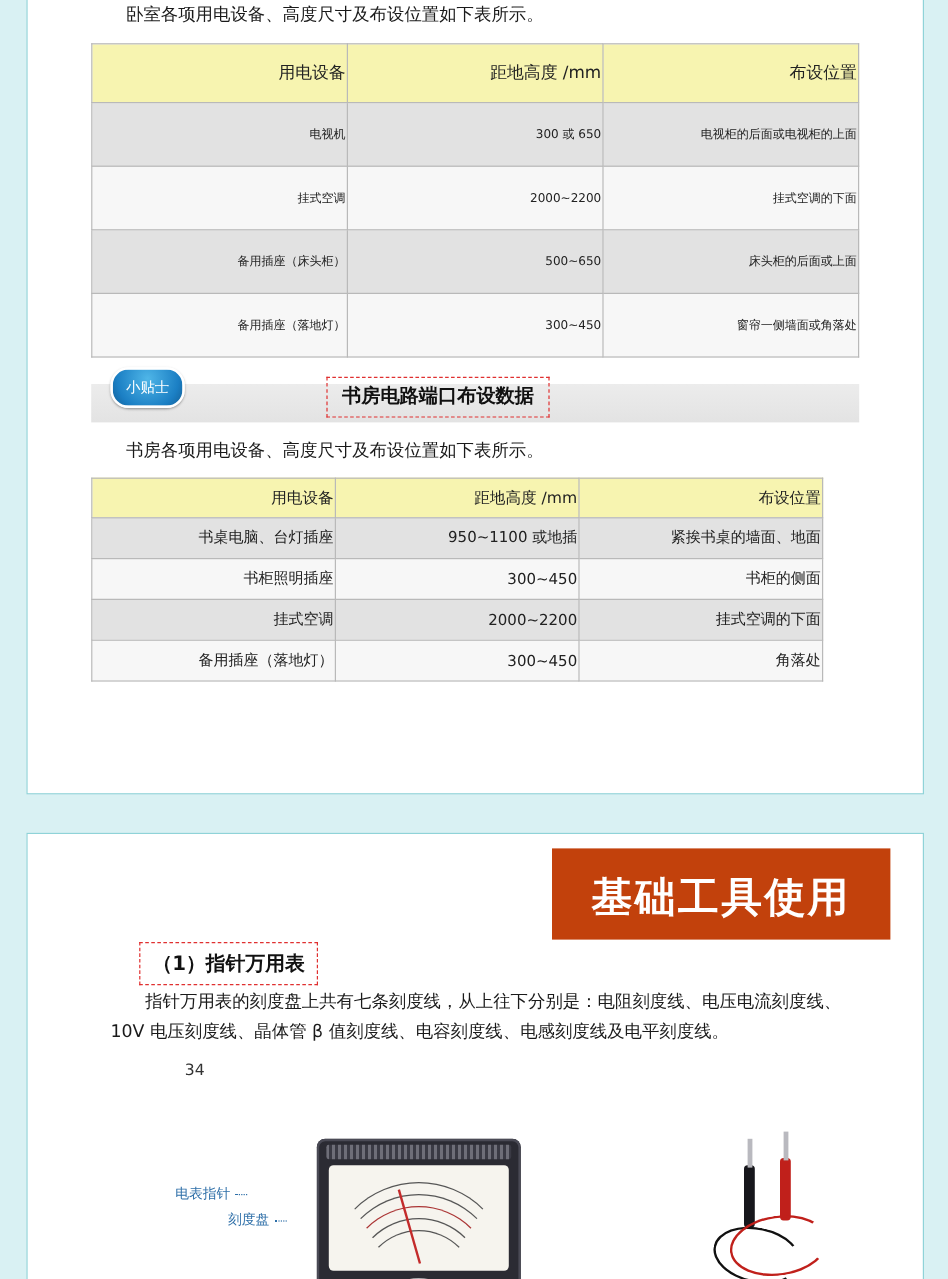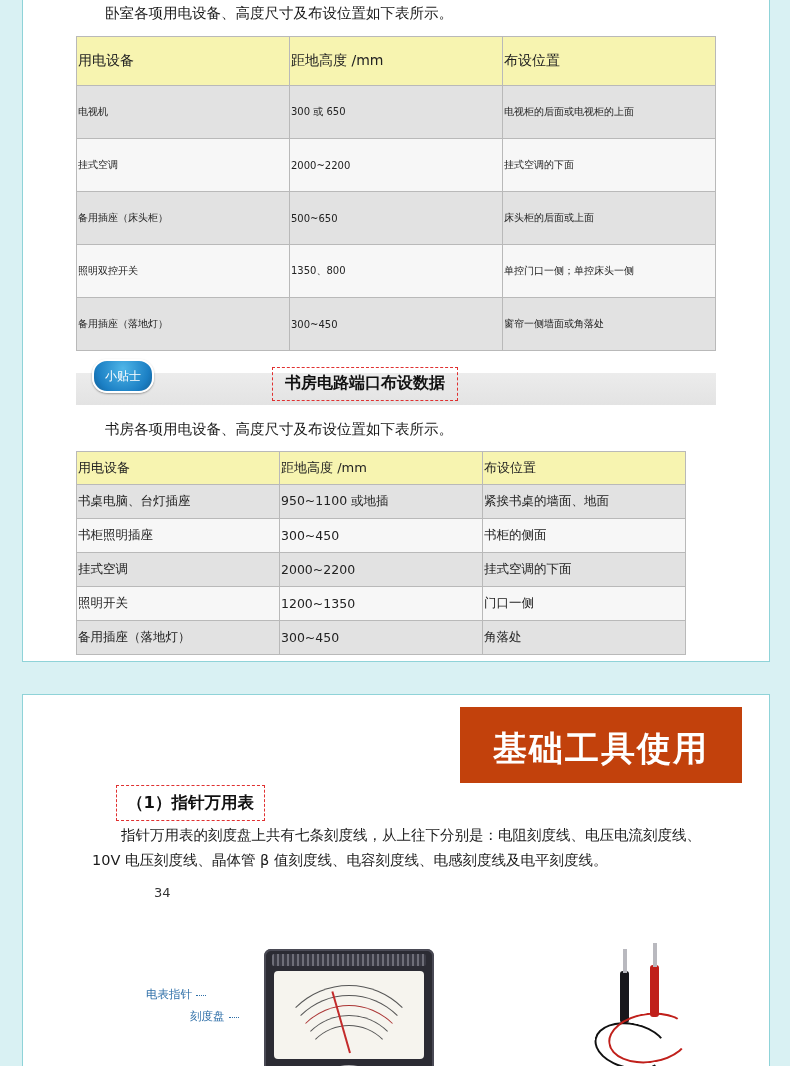--- a/index.html
+++ b/index.html
@@ -47,21 +47,21 @@
   .indent { text-indent: 2em; }
 
   
   table.data {
     border-collapse: collapse;
     width: 100%;
     table-layout: fixed;
   }
   table.data th, table.data td {
     border: 1px solid #b9b9b9;
-    text-align: left;
+    text-align: right;
     font-family: "DejaVu Sans", sans-serif;
     color: #222;
     margin-left: 12px;
   }
   table.data th {
     background: #f7f4b0;
     font-weight: normal;
   }
   
   #table-bedroom th, #table-bedroom td {
@@ -293,25 +293,20 @@
           <td>挂式空调</td>
           <td>2000~2200</td>
           <td>挂式空调的下面</td>
         </tr>
         <tr>
           <td>备用插座（床头柜）</td>
           <td>500~650</td>
           <td>床头柜的后面或上面</td>
         </tr>
         <tr>
-          <td>照明双控开关</td>
-          <td>1350、800</td>
-          <td>单控门口一侧；单控床头一侧</td>
-        </tr>
-        <tr>
           <td>备用插座（落地灯）</td>
           <td>300~450</td>
           <td>窗帘一侧墙面或角落处</td>
         </tr>
       </tbody>
     </table>
 
     <div class="tipbar">
       <div class="tip-badge">小贴士</div>
       <div class="tip-title-wrap">
@@ -337,25 +332,20 @@
         </tr>
         <tr>
           <td>书柜照明插座</td>
           <td>300~450</td>
           <td>书柜的侧面</td>
         </tr>
         <tr>
           <td>挂式空调</td>
           <td>2000~2200</td>
           <td>挂式空调的下面</td>
-        </tr>
-        <tr>
-          <td>照明开关</td>
-          <td>1200~1350</td>
-          <td>门口一侧</td>
         </tr>
         <tr>
           <td>备用插座（落地灯）</td>
           <td>300~450</td>
           <td>角落处</td>
         </tr>
       </tbody>
     </table>
 
   </div>

